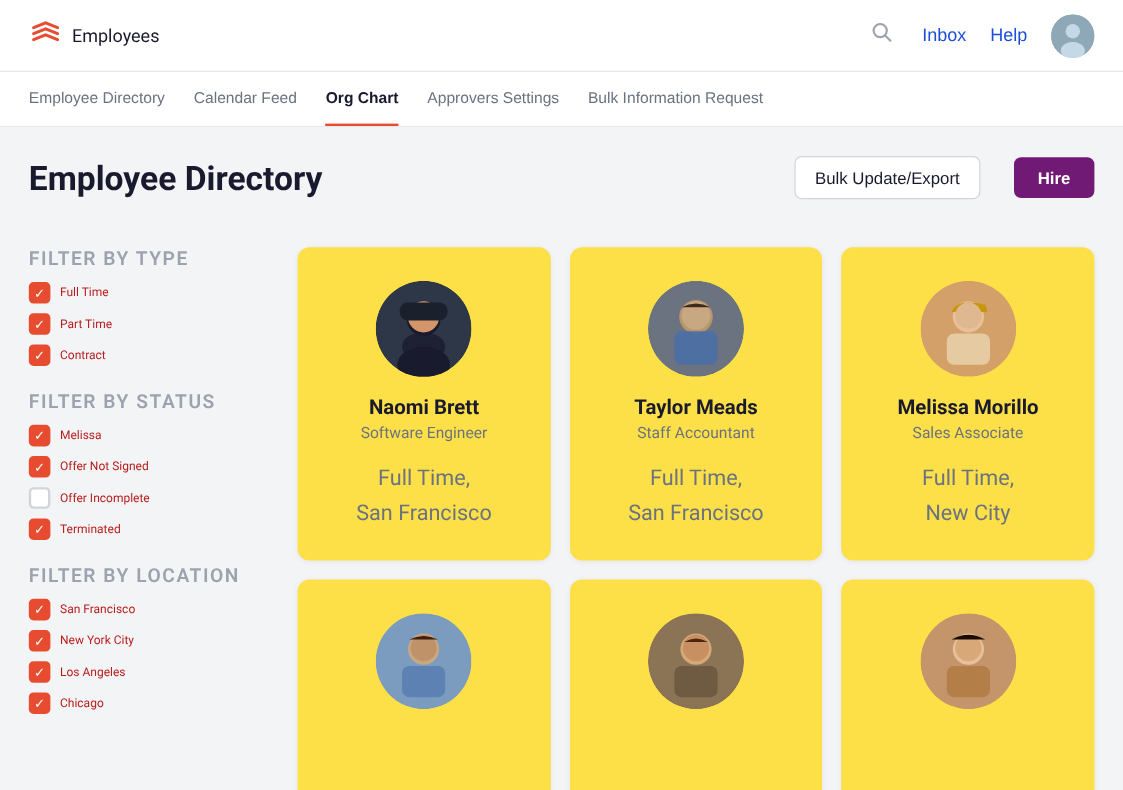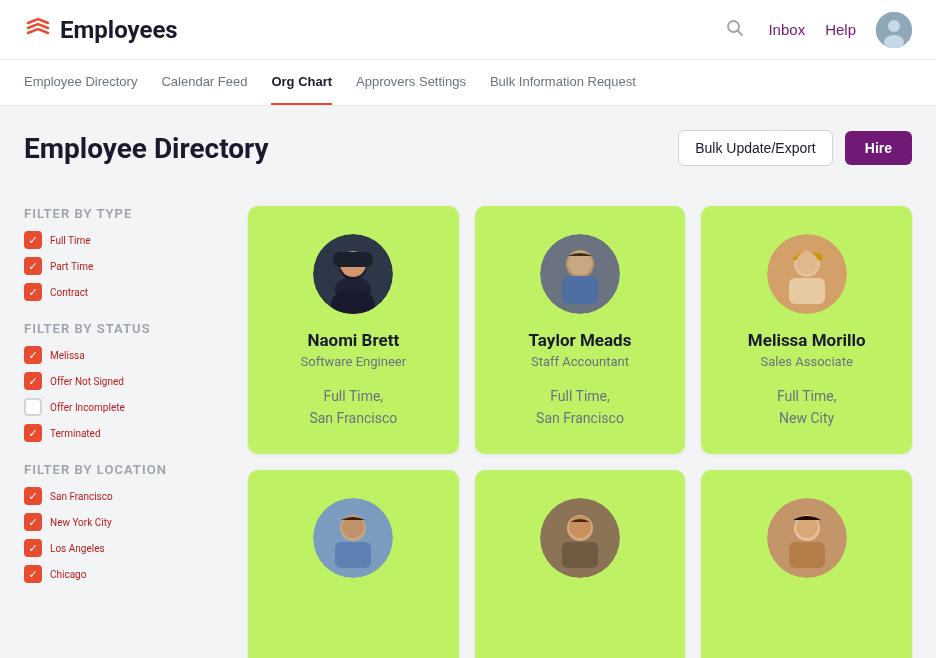--- a/index.html
+++ b/index.html
@@ -11,22 +11,22 @@
       border-bottom: 1px solid #e5e7eb;
       padding: 0 24px;
       display: flex;
       align-items: center;
       height: 60px;
     }
     .logo {
       display: flex;
       align-items: center;
       gap: 8px;
-      font-size: 24px;
-      font-weight: 700;
+      font-size: 15px;
+      font-weight: 400;
       color: #1a1a2e;
       margin-right: auto;
     }
     .logo-icon {
       width: 28px;
       height: 28px;
     }
     .header-actions {
       display: flex;
       align-items: center;
@@ -36,21 +36,21 @@
       background: none;
       border: none;
       cursor: pointer;
       color: #6b7280;
       font-size: 16px;
       padding: 4px;
     }
     .header-link {
       font-size: 15px;
       font-weight: 500;
-      color: #701a75;
+      color: #1d4ed8;
       cursor: pointer;
       background: none;
       border: none;
     }
     .avatar-placeholder {
       width: 36px;
       height: 36px;
       border-radius: 50%;
       background: linear-gradient(135deg, #7c8fa0, #a0b4c0);
       cursor: pointer;
@@ -98,21 +98,21 @@
       padding: 24px 24px 16px 24px;
       background: #f3f4f6;
     }
     .page-title {
       font-size: 28px;
       font-weight: 700;
       color: #1a1a2e;
     }
     .page-header-actions {
       display: flex;
-      gap: 12px;
+      gap: 28px;
       align-items: center;
     }
     .btn-outline {
       background: #fff;
       border: 1px solid #d1d5db;
       border-radius: 6px;
       padding: 9px 16px;
       font-size: 14px;
       font-weight: 500;
       color: #1a1a2e;
@@ -131,21 +131,21 @@
 
     
     .sidebar {
       width: 200px;
       flex-shrink: 0;
     }
     .filter-section {
       margin-bottom: 20px;
     }
     .filter-section-title {
-      font-size: 13px;
+      font-size: 16px;
       font-weight: 600;
       color: #9ca3af;
       letter-spacing: 0.08em;
       text-transform: uppercase;
       margin-bottom: 10px;
     }
     .filter-item {
       display: flex;
       align-items: center;
       gap: 8px;
@@ -180,21 +180,21 @@
 
     
     .cards-grid {
       flex: 1;
       display: grid;
       grid-template-columns: repeat(3, 1fr);
       gap: 16px;
       align-content: start;
     }
     .employee-card {
-      background: #bef264;
+      background: #fde047;
       border-radius: 10px;
       padding: 28px 20px 24px;
       display: flex;
       flex-direction: column;
       align-items: center;
       text-align: center;
       box-shadow: 0 1px 4px rgba(0,0,0,0.06);
     }
     .employee-avatar {
       width: 80px;
@@ -209,21 +209,21 @@
       font-weight: 700;
       color: #1a1a2e;
       margin-bottom: 4px;
     }
     .employee-role {
       font-size: 13px;
       color: #6b7280;
       margin-bottom: 16px;
     }
     .employee-details {
-      font-size: 14px;
+      font-size: 18px;
       color: #6b7280;
       line-height: 1.6;
     }
   </style>
 </head>
 <body>
 
 <header class="header">
   <div class="logo">
     <svg class="logo-icon" viewBox="0 0 28 28" fill="none">

